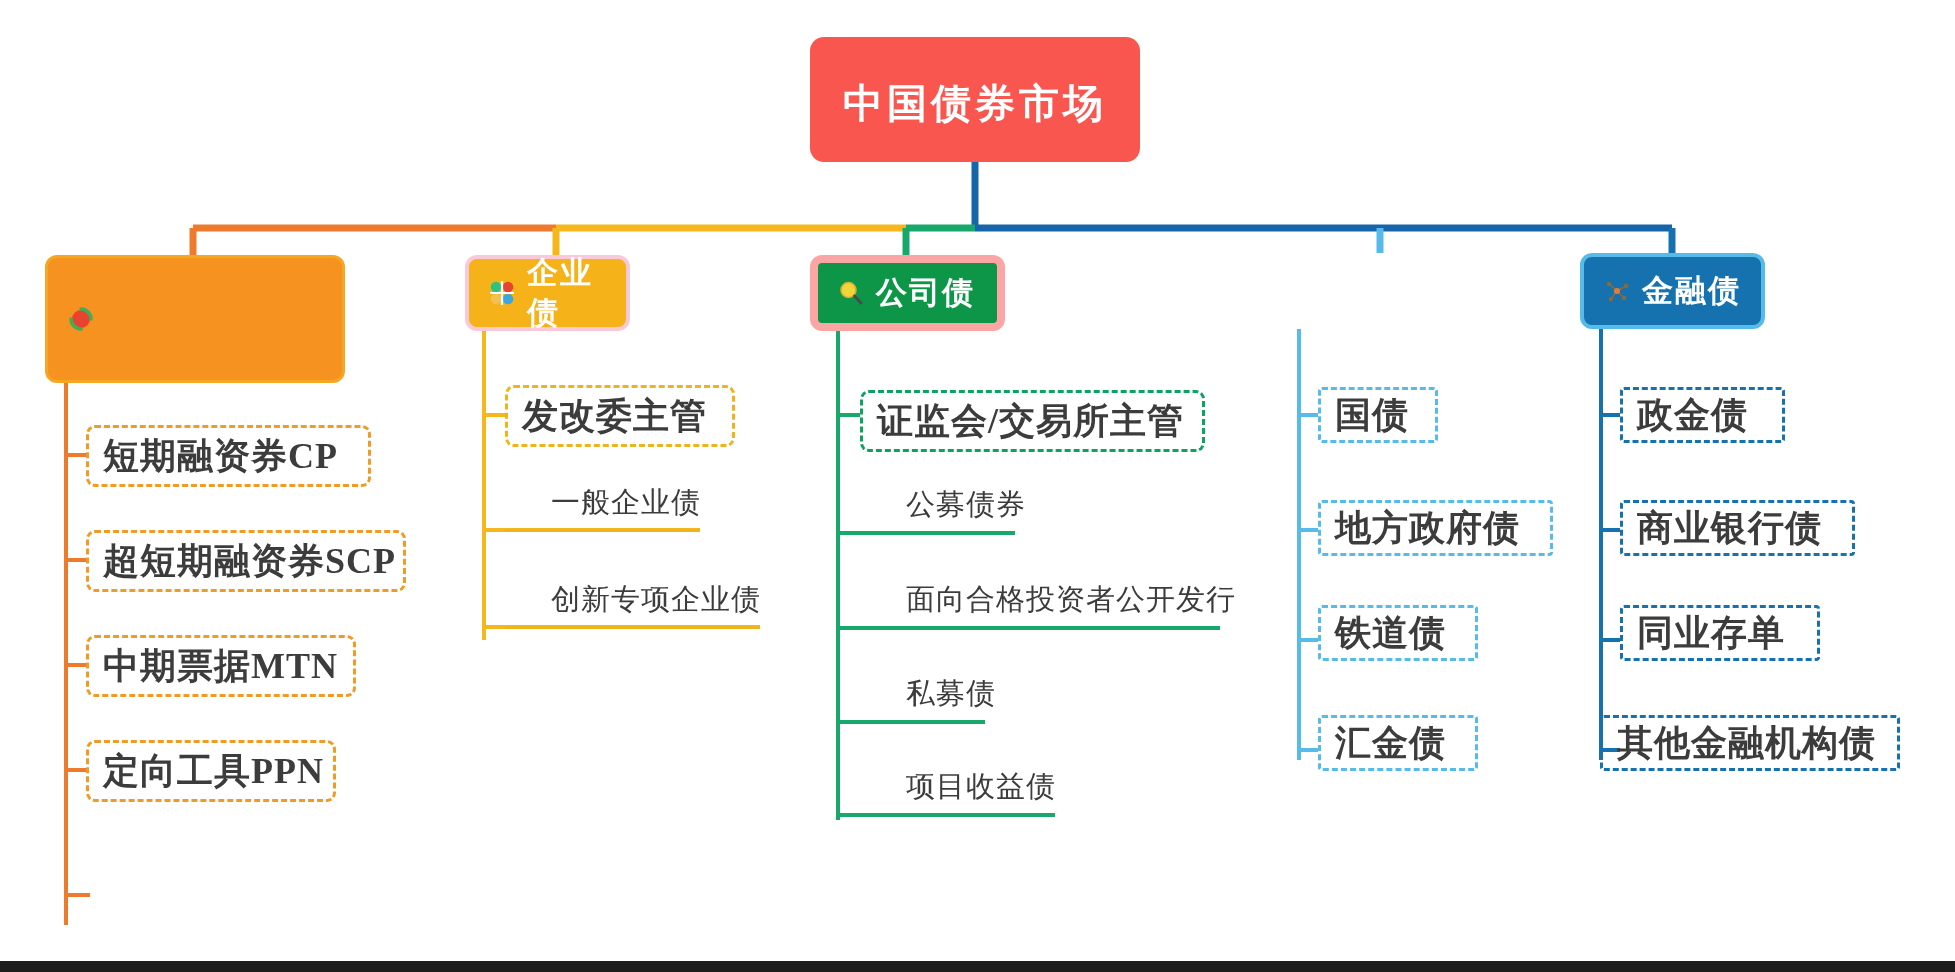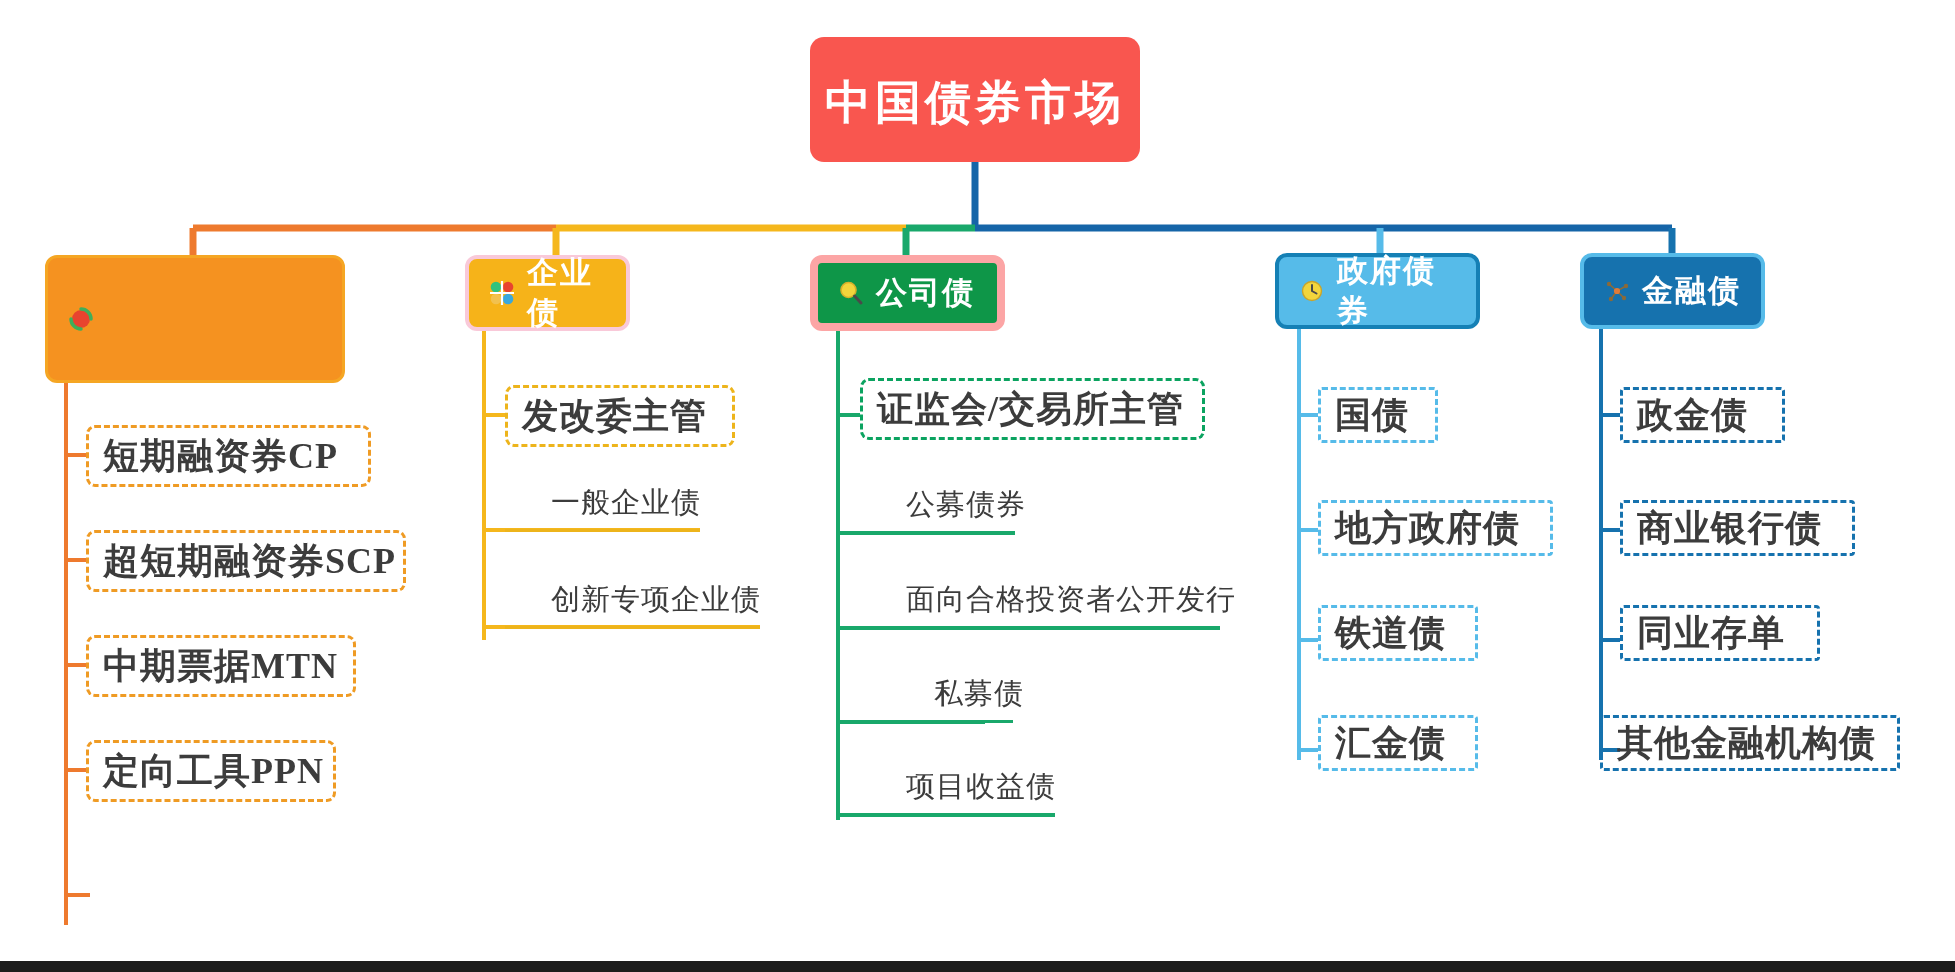--- a/index.html
+++ b/index.html
@@ -20,21 +20,21 @@
   .root-node{
     position:absolute;
     left:810px;top:37px;width:330px;height:125px;
     background:#f9564f;
     border-radius:14px;
     display:flex;align-items:center;justify-content:center;
     box-sizing:border-box;
   }
   .root-node .txt{
     color:#ffffff;
-    font-size:46px;
+    font-size:40px;
     font-weight:700;
     letter-spacing:4px;
     font-family:Liberation Mono, monospace;
     margin-top:7px;
   }
 
   
   .branch{
     position:absolute;
     box-sizing:border-box;
@@ -214,45 +214,36 @@
   <div class="branch" id="b3">
     <span class="bicon">
       <svg width="28" height="28" viewBox="0 0 28 28">
         <circle cx="11.5" cy="11" r="7.5" fill="#f2d53c" stroke="#d8b02a" stroke-width="1.6"></circle>
         <path d="M17.5 17 L24 24" stroke="#4a4a4a" stroke-width="3" stroke-linecap="round"></path>
       </svg>
     </span>
     <span class="blabel">公司债</span>
   </div>
 
-  <div class="leaf-box dash-green" style="left:860px;top:378px;width:345px;height:62px;">
+  <div class="leaf-box dash-green" style="left:860px;top:390px;width:345px;height:62px;">
     <span class="ltxt">证监会/交易所主管</span>
   </div>
   <div class="leaf-plain ul-green" style="left:860px;top:472px;width:155px;height:62px;">
     <span class="ltxt">公募债券</span>
   </div>
   <div class="leaf-plain ul-green" style="left:860px;top:567px;width:360px;height:62px;">
     <span class="ltxt">面向合格投资者公开发行</span>
   </div>
-  <div class="leaf-plain ul-green" style="left:888px;top:661px;width:125px;height:62px;align-items:flex-end;">
+  <div class="leaf-plain ul-green" style="left:860px;top:661px;width:125px;height:62px;align-items:flex-end;">
     <span class="ltxt">私募债</span>
   </div>
   <div class="leaf-plain ul-green" style="left:860px;top:754px;width:195px;height:62px;">
     <span class="ltxt">项目收益债</span>
   </div>
 
-  <div class="branch" id="b4">
-    <span class="bicon">
-      <svg width="26" height="26" viewBox="0 0 26 26">
-        <circle cx="13" cy="13" r="9.5" fill="#f2d53c" stroke="#c9a42a" stroke-width="1.4"></circle>
-        <path d="M13 7 L13 13 L17.5 15.5" stroke="#4a4a4a" stroke-width="2" fill="none" stroke-linecap="round"></path>
-      </svg>
-    </span>
-    <span class="blabel">政府债券</span>
-  </div>
 
   <div class="leaf-box dash-lblue" style="left:1318px;top:387px;width:120px;height:56px;">
     <span class="ltxt">国债</span>
   </div>
   <div class="leaf-box dash-lblue" style="left:1318px;top:500px;width:235px;height:56px;">
     <span class="ltxt">地方政府债</span>
   </div>
   <div class="leaf-box dash-lblue" style="left:1318px;top:715px;width:160px;height:56px;">
     <span class="ltxt">汇金债</span>
   </div>

